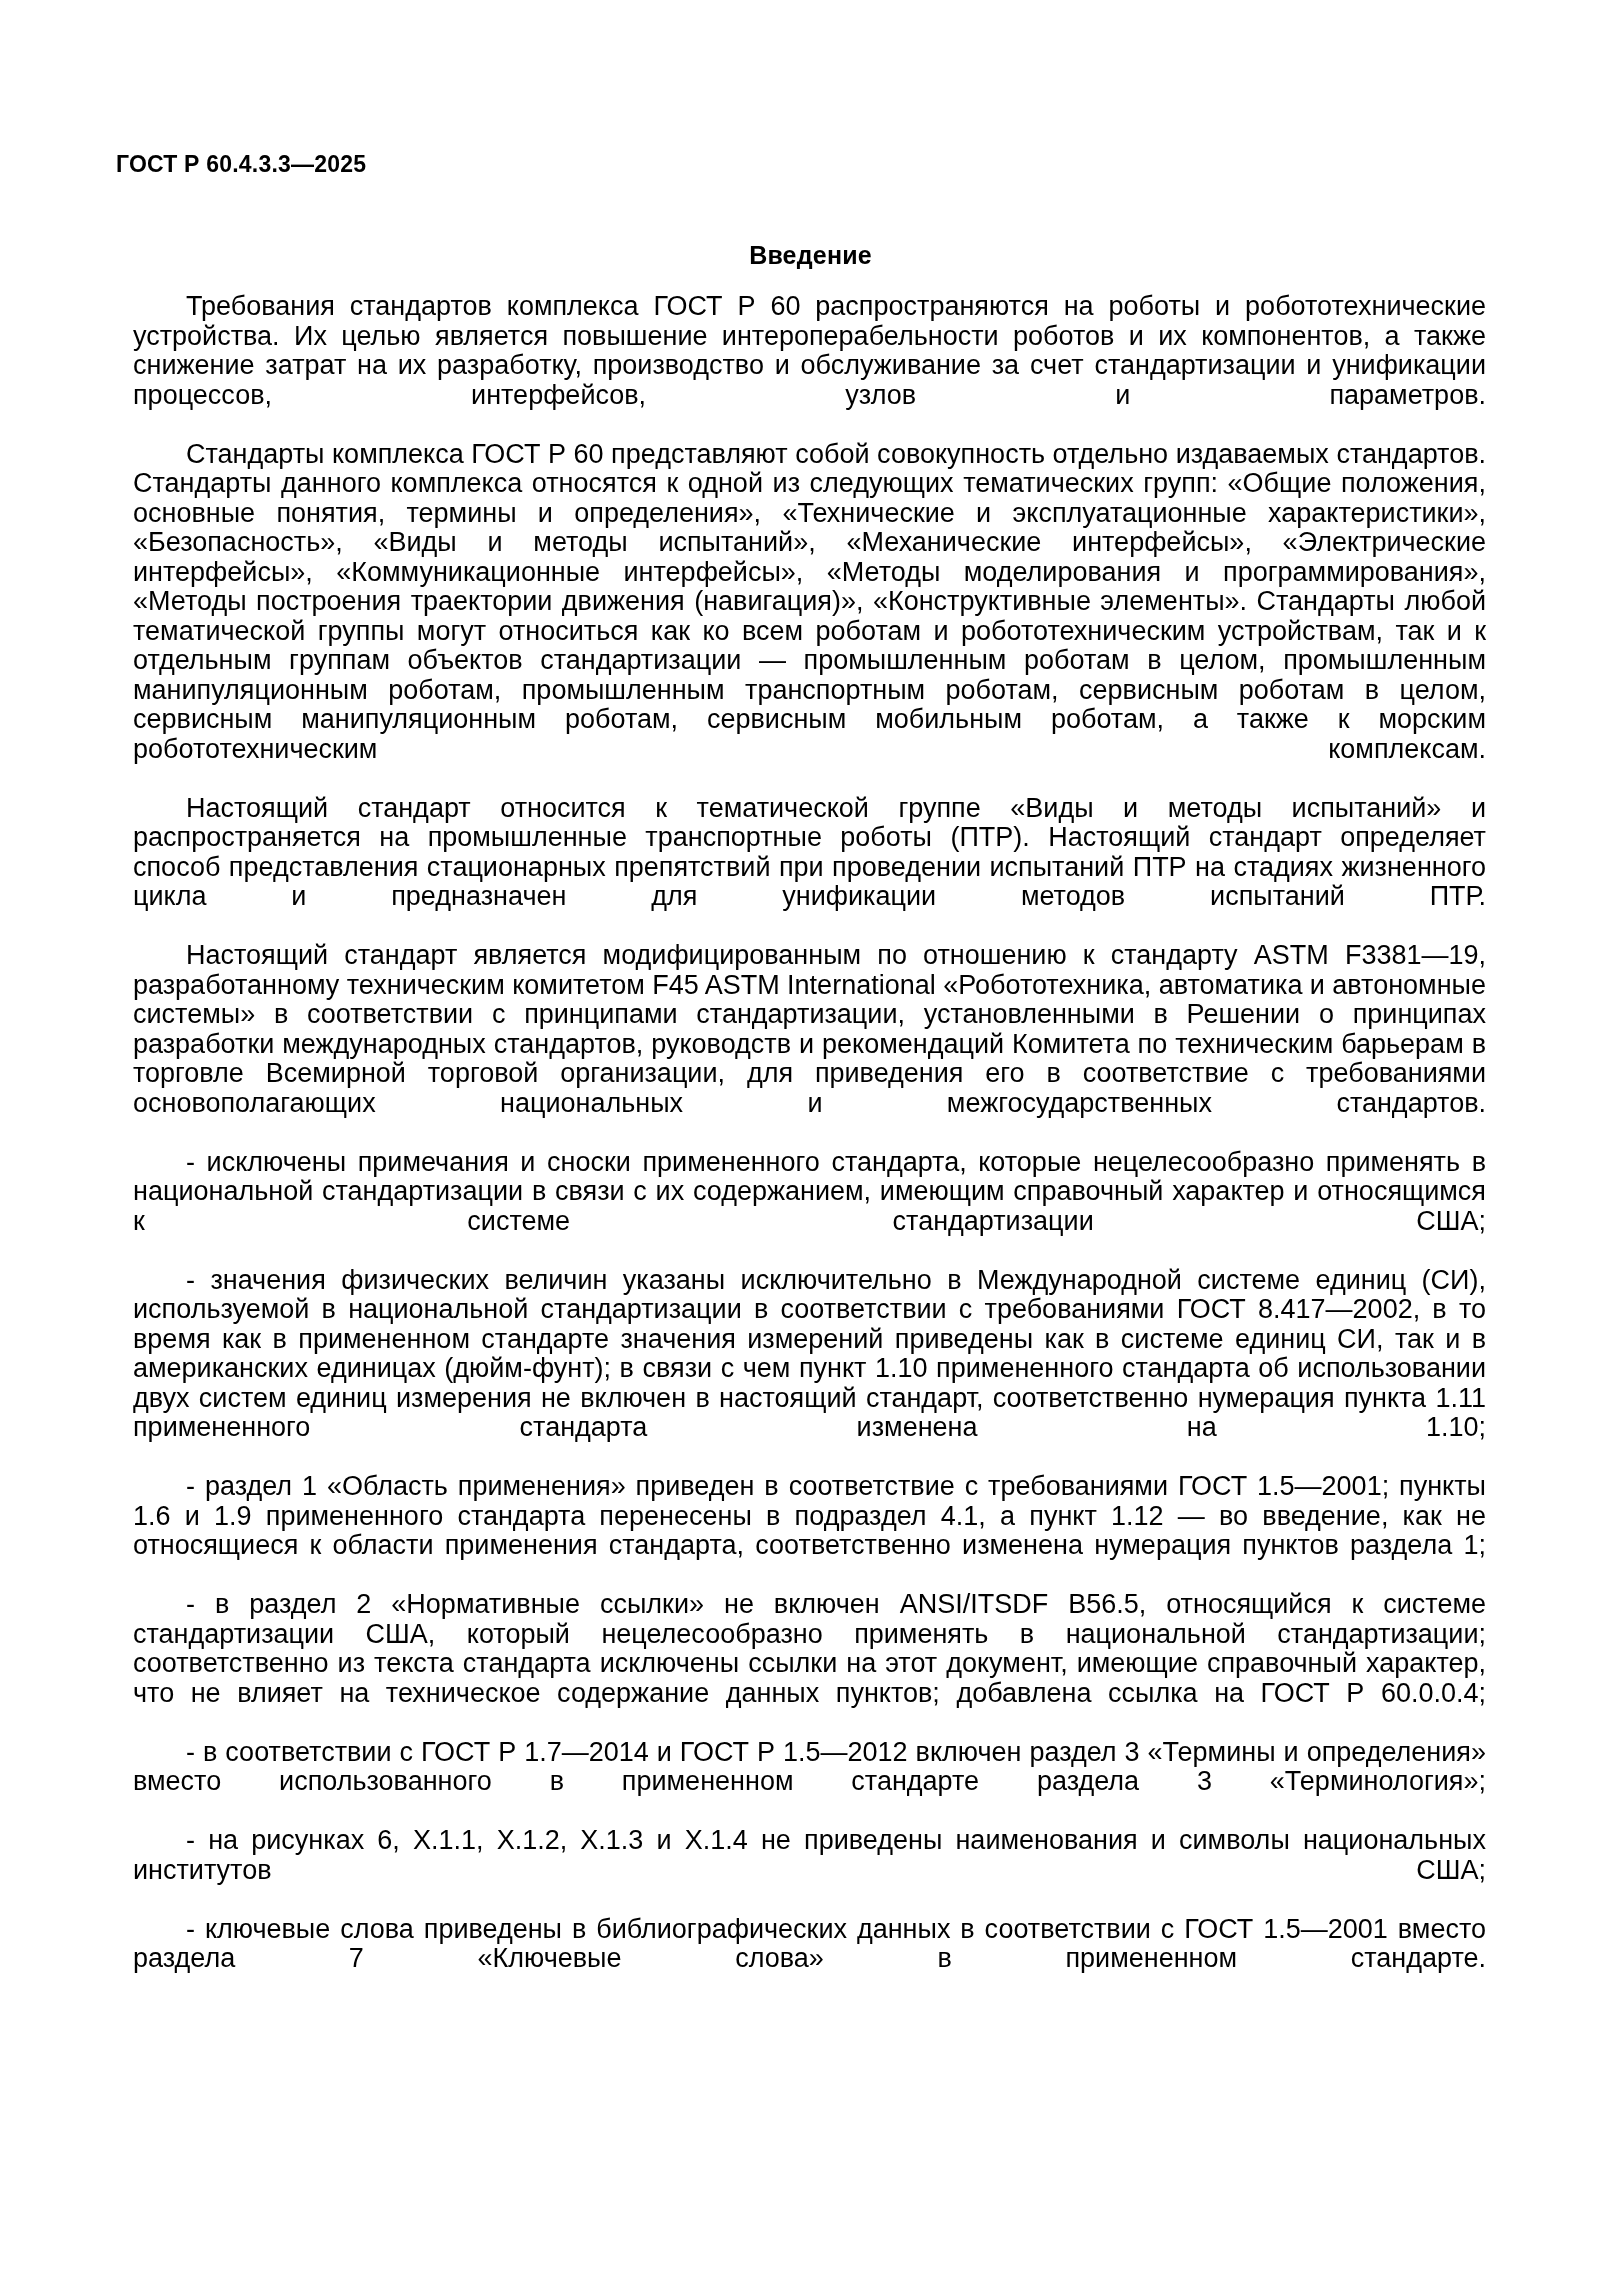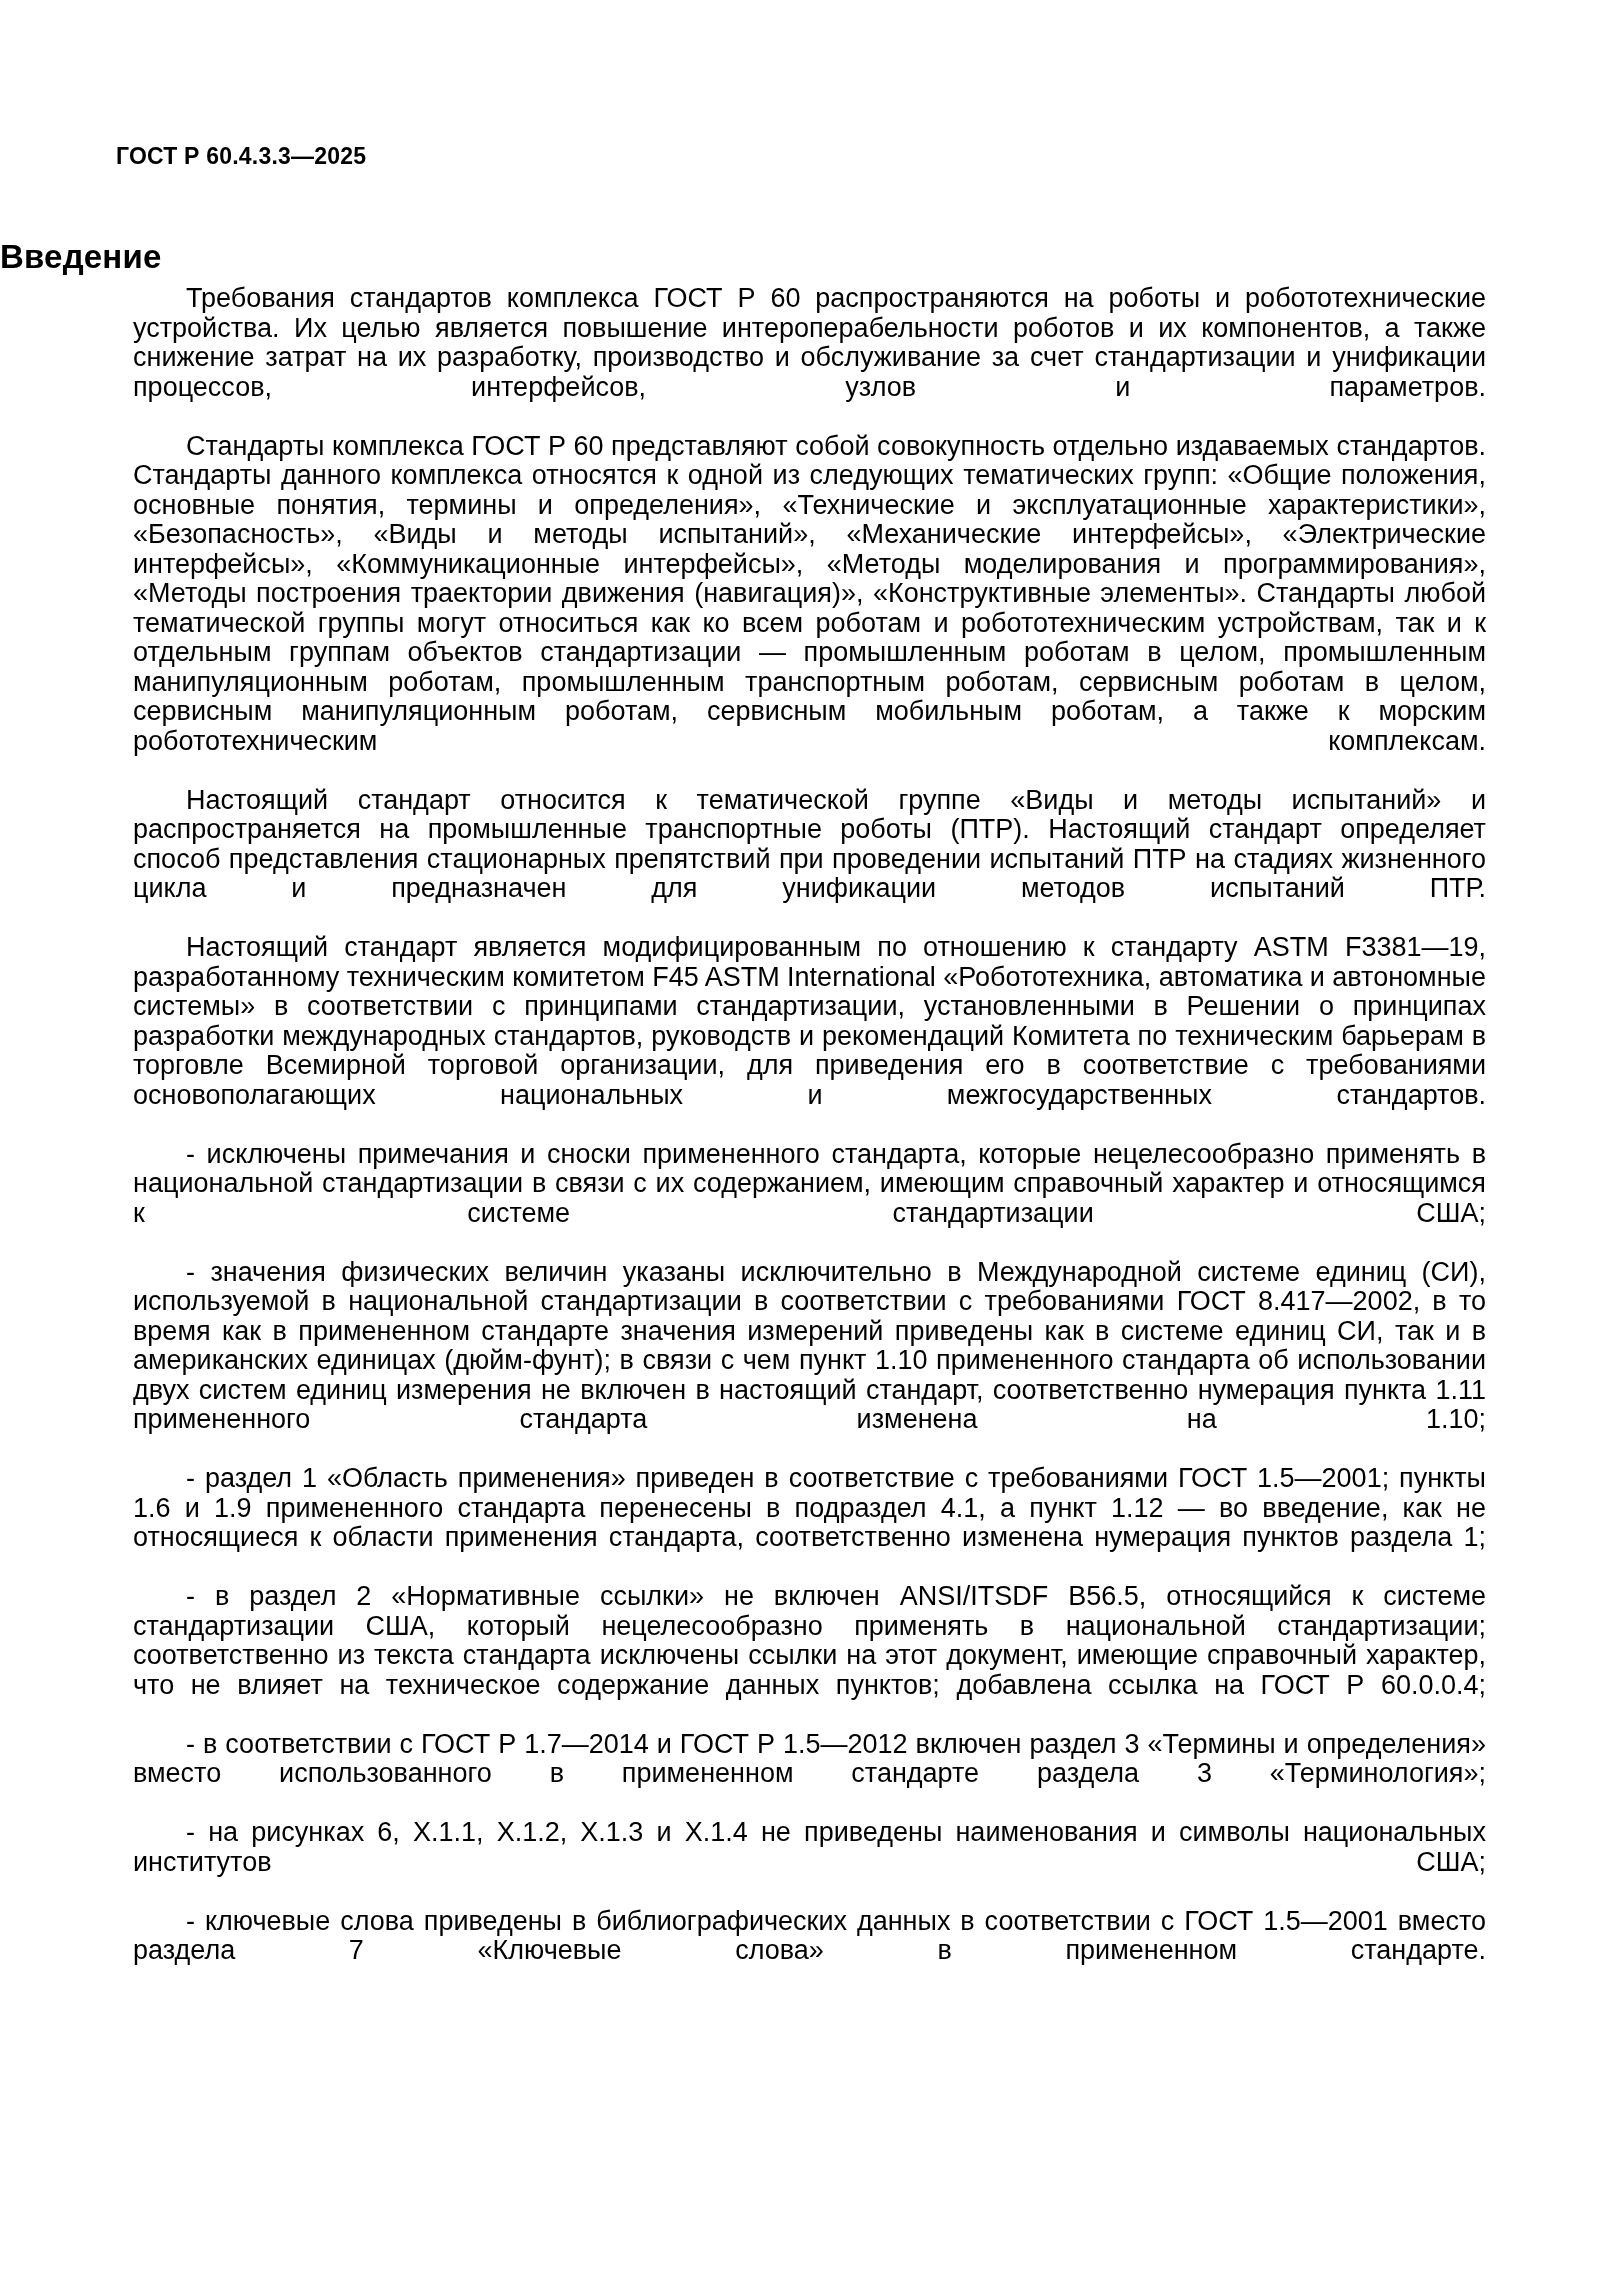--- a/index.html
+++ b/index.html
@@ -9,21 +9,21 @@
     background: #ffffff;
   }
   body {
     font-family: "Liberation Sans", "DejaVu Sans", sans-serif;
     color: #000000;
   }
   .page {
     position: relative;
     width: 1621px;
     height: 2087px;
-    margin: 0 auto;
+    margin: 8px auto;
     background: #ffffff;
     box-sizing: border-box;
     overflow: hidden;
   }
 
   
   .running-head {
     position: absolute;
     left: 116px;
     top: 143px;
@@ -32,21 +32,22 @@
     letter-spacing: 0.2px;
     white-space: nowrap;
   }
 
   
   .section-title {
     position: absolute;
     left: 0;
     right: 0;
     top: 216px;
-    font-size: 33px;
+    text-align: center;
+    font-size: 25px;
     font-weight: bold;
     letter-spacing: 0.2px;
   }
 
   
   .body-col {
     position: absolute;
     left: 133px;
     top: 284px;
     width: 1353px;

